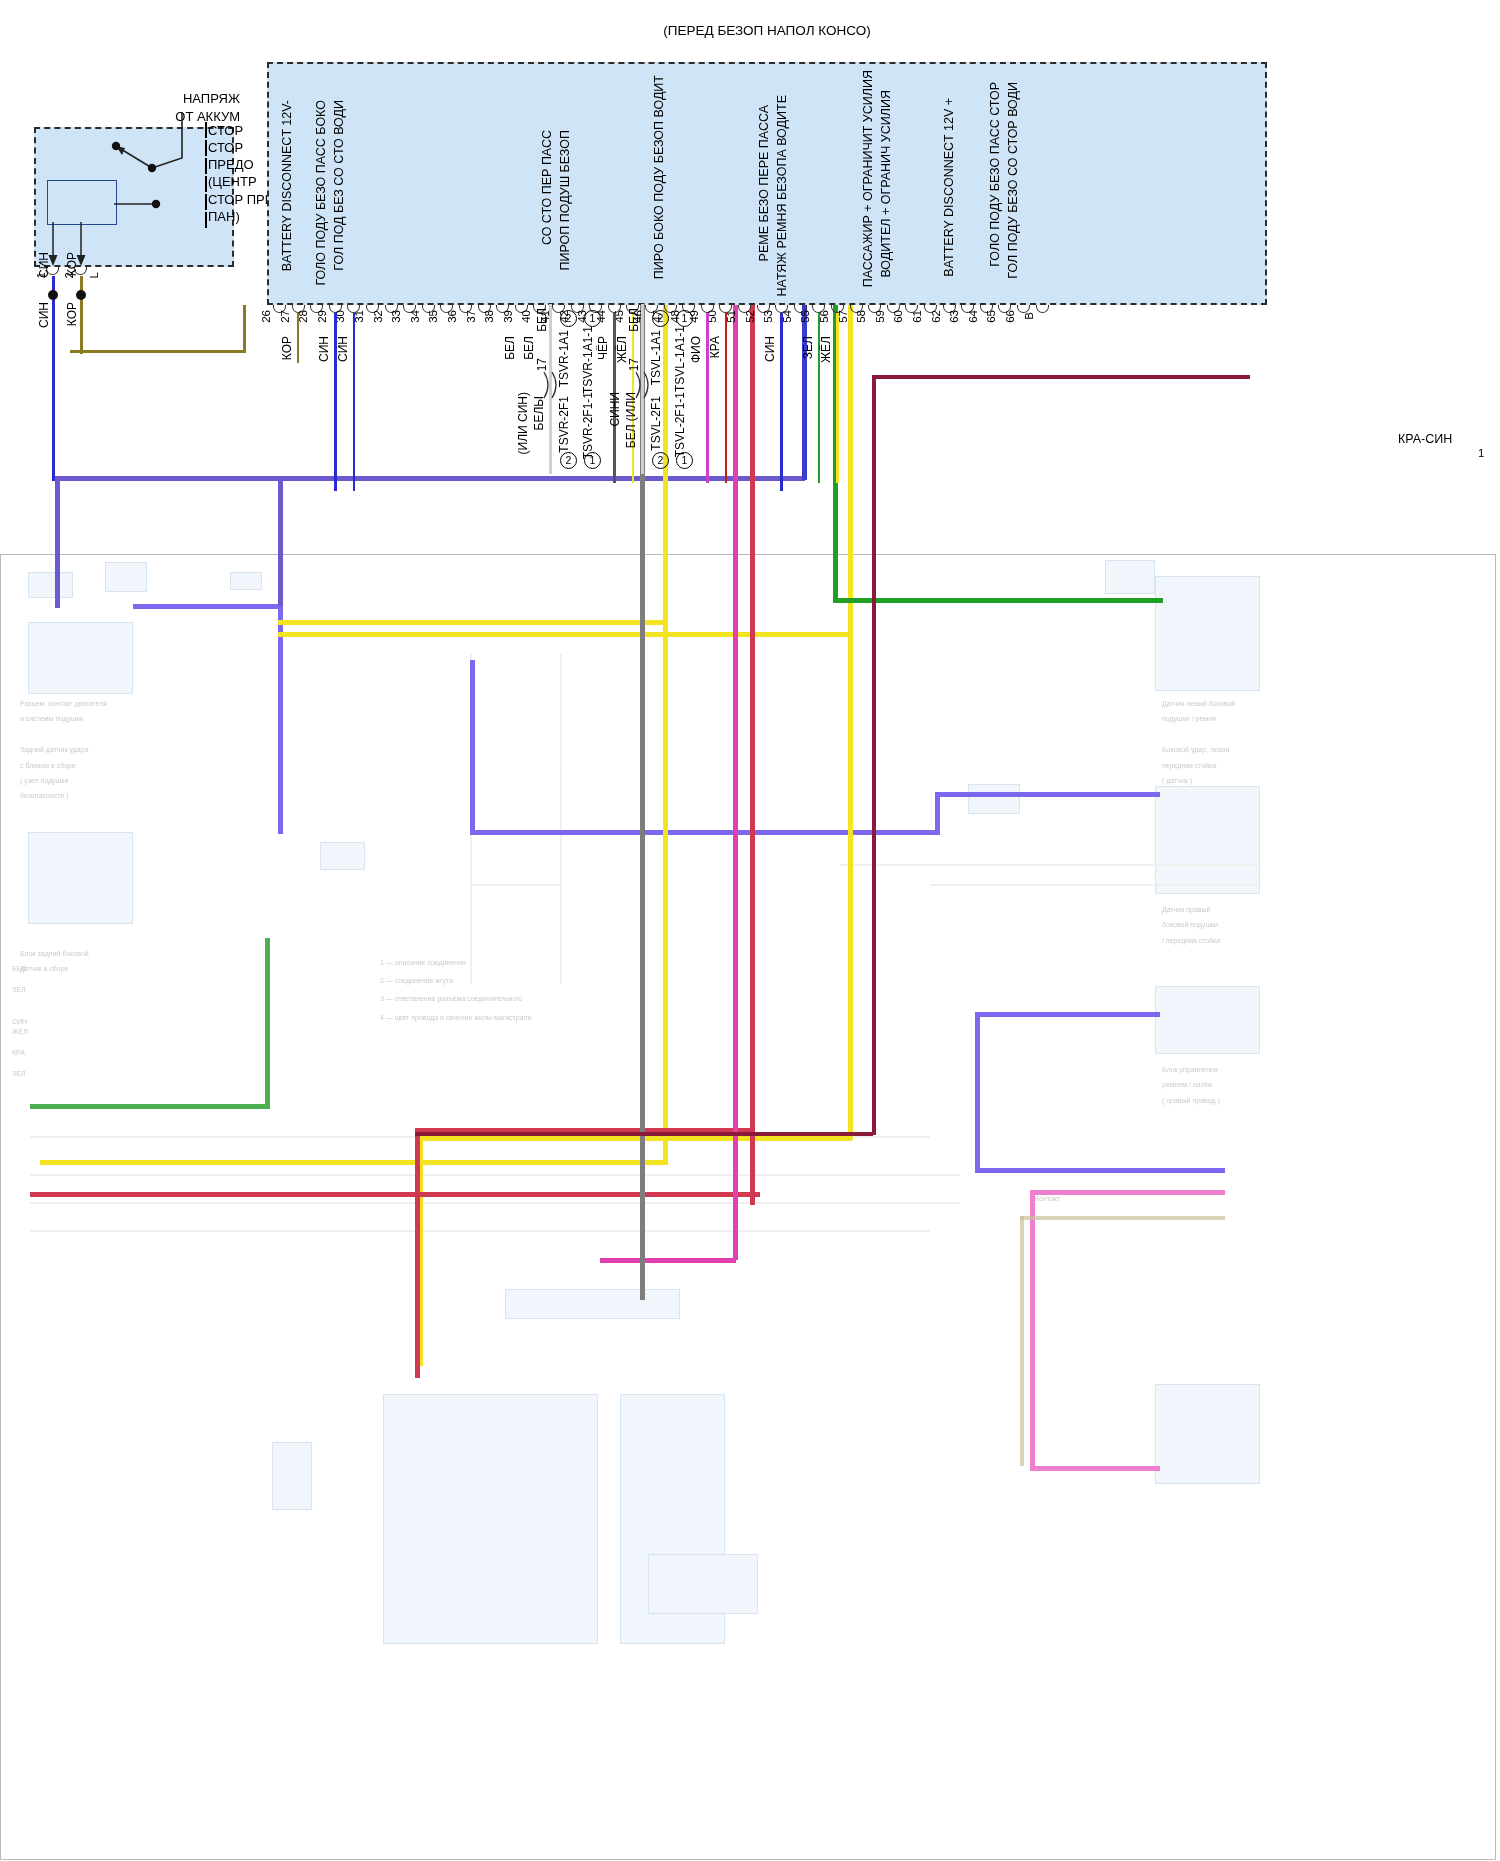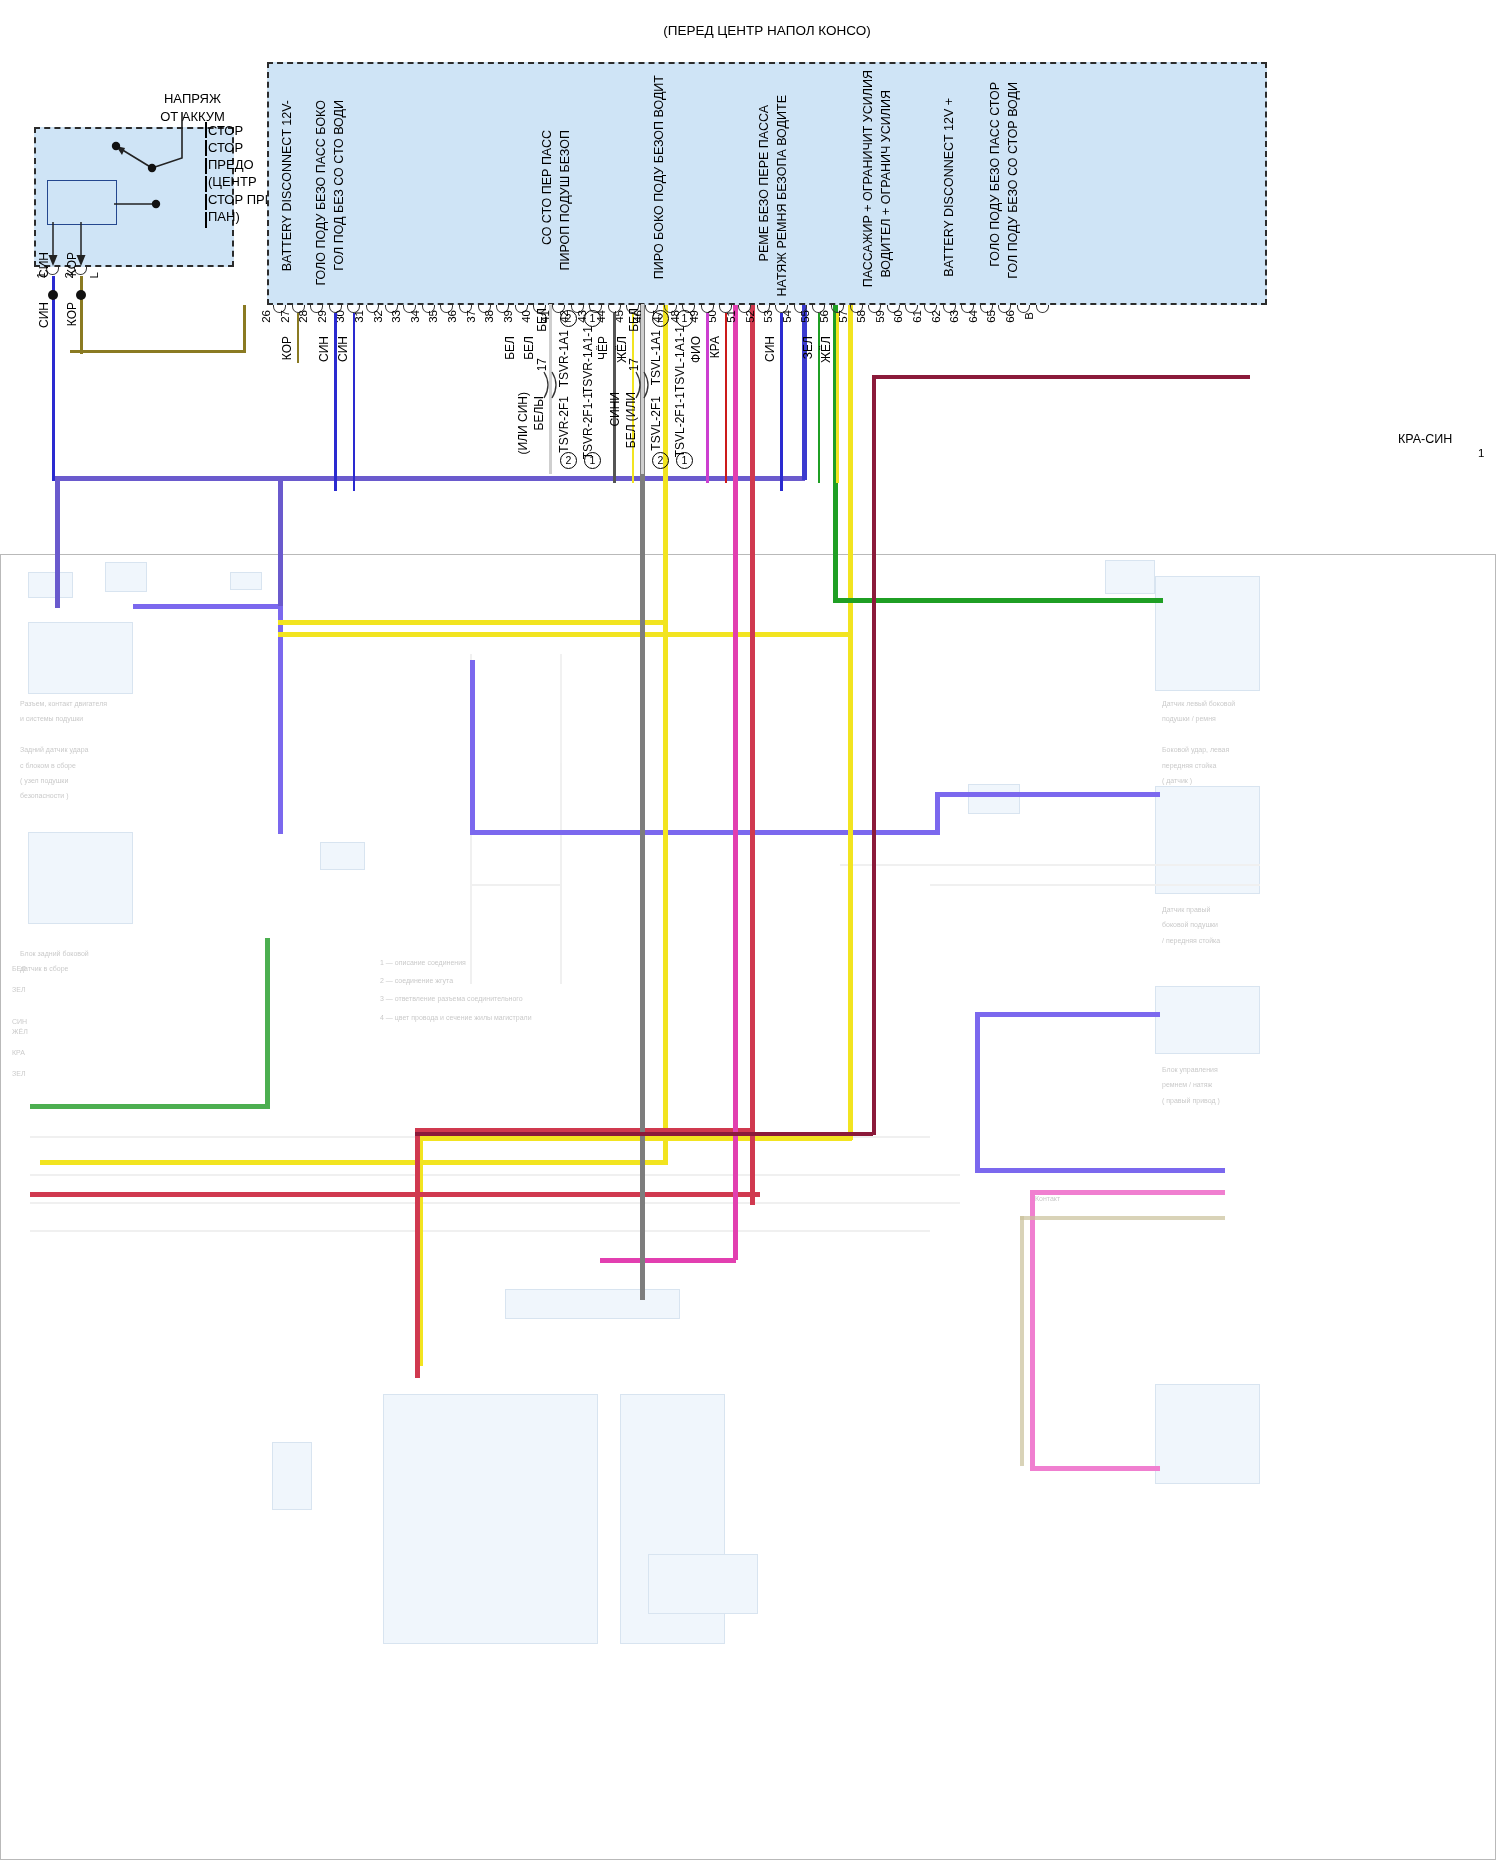--- a/index.html
+++ b/index.html
@@ -16,21 +16,21 @@
   
   #ecu-block{
     position:absolute;left:267px;top:62px;width:1000px;height:243px;
     background:#cfe4f6;border:2px dashed #2c2c2c;box-sizing:border-box;
   }
   #ecu-title{position:absolute;left:267px;top:22px;width:1000px;text-align:center;font-size:13.5px;color:#000;line-height:1.35;}
 
   
   #fuse-block{position:absolute;left:34px;top:127px;width:200px;height:140px;background:#cfe4f6;border:2px dashed #2c2c2c;box-sizing:border-box;}
   #fuse-relay{position:absolute;left:47px;top:180px;width:70px;height:45px;background:#cfe4f6;border:1.6px solid #24478f;box-sizing:border-box;}
-  #fuse-caption{position:absolute;left:145px;top:90px;font-size:13px;text-align:center;width:95px;line-height:1.35;}
+  #fuse-caption{position:absolute;left:145px;top:90px;font-size:13px;text-align:right;width:95px;line-height:1.35;}
   #fuse-side-label{position:absolute;left:208px;top:122px;font-size:13px;line-height:1.32;}
   .fb-bar{position:absolute;left:205px;width:2px;background:#000;}
 
   
   .pin-cup{position:absolute;width:13px;height:8px;border:1.6px solid #333;border-top:none;border-radius:0 0 9px 9px;box-sizing:border-box;}
   .pin-num{position:absolute;font-size:11.5px;color:#000;}
   .pin-num .vtxt{font-size:11.5px;}
 
   
   .wire{position:absolute;width:2.6px;}
@@ -226,21 +226,21 @@
     <span class="vtxt">КОР</span></div>
   <div class="wirelabel" style="left:38px;top:302px;">
     <span class="vtxt">СИН</span></div>
   <div class="wirelabel" style="left:66px;top:302px;">
     <span class="vtxt">КОР</span></div>
 
   <div class="abs" style="left:48px;top:290px;width:10px;height:10px;border-radius:50%;background:#111;"></div>
   <div class="abs" style="left:76px;top:290px;width:10px;height:10px;border-radius:50%;background:#111;"></div>
 
   <div id="ecu-title">
-    <div>(ПЕРЕД ЦЕНТР НАПОЛ КОНСО)</div>
+    <div>(ПЕРЕД БЕЗОП НАПОЛ КОНСО)</div>
   </div>
 
   <div id="ecu-block"></div>
 
   <div class="pin-desc" style="left:281px;top:100px;height:200px;">
     <span class="vtxt">BATTERY DISCONNECT 12V-</span></div>
   <div class="pin-desc" style="left:315px;top:100px;height:200px;">
     <span class="vtxt">ГОЛО ПОДУ БЕЗО ПАСС БОКО</span></div>
   <div class="pin-desc" style="left:333px;top:100px;height:200px;">
     <span class="vtxt">ГОЛ ПОД БЕЗ СО СТО ВОДИ</span></div>

